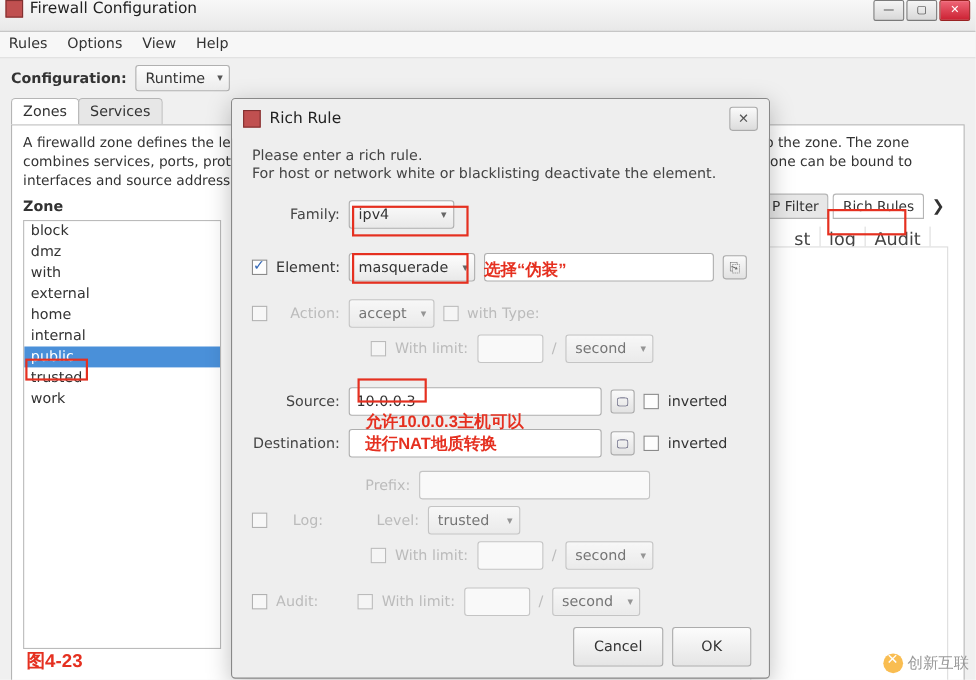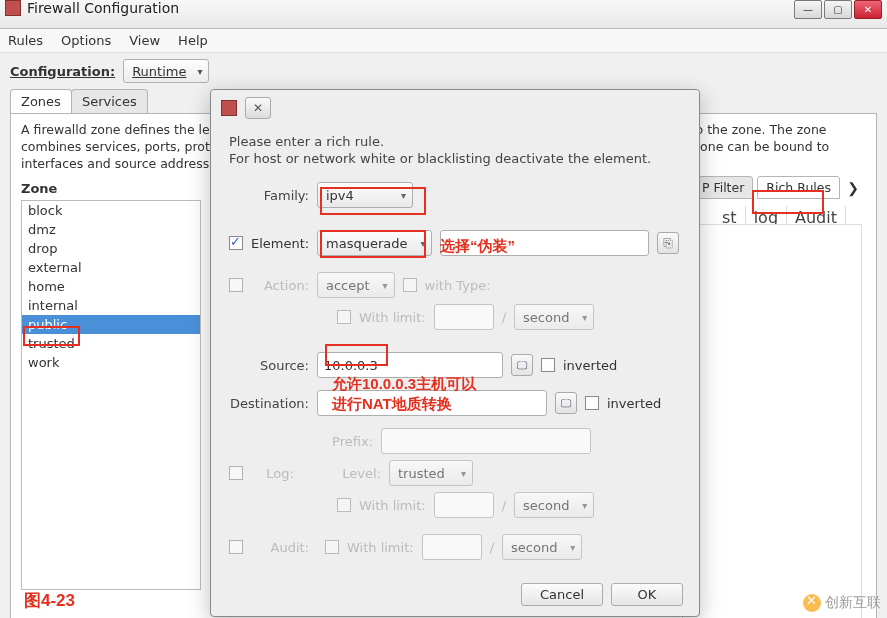--- a/index.html
+++ b/index.html
@@ -10,21 +10,21 @@
 .titlebar .app-icon { width: 16px; height: 16px; background: #c05050; border: 1px solid #803030; display: inline-block; }
 .title-text { font-size: 14px; color: #222; flex: 1; }
 .win-btns { display: flex; gap: 2px; }
 .win-btn { width: 28px; height: 19px; border: 1px solid #7a7a7a; border-radius: 2px; background: linear-gradient(#f5f5f5,#d8d8d8); display: flex; align-items: center; justify-content: center; font-size: 10px; }
 .win-btn.close { background: linear-gradient(#e67,#c23); color: #fff; border-color: #922; }
 
 
 .menubar { height: 24px; background: #f7f7f7; border-bottom: 1px solid #ddd; display: flex; align-items: center; padding: 0 8px; gap: 18px; font-size: 13px; }
 
 
-.config-row { padding: 6px 10px; display: flex; align-items: center; gap: 8px; text-decoration: underline; }
+.config-row { padding: 6px 10px; display: flex; align-items: center; gap: 8px; }
 .config-row label { font-weight: bold; }
 .combo { height: 24px; border: 1px solid #b0b0b0; border-radius: 3px; background: linear-gradient(#fdfdfd,#ececec); padding: 0 22px 0 8px; display: inline-flex; align-items: center; position: relative; font-size: 13px; }
 .combo::after { content: "▾"; position: absolute; right: 6px; color: #555; font-size: 10px; }
 
 
 .main-tabs { margin: 0 10px; display: flex; gap: 0; }
 .tab { padding: 4px 10px; border: 1px solid #b5b5b5; border-bottom: none; background: #e7e7e7; border-radius: 4px 4px 0 0; margin-right: -1px; font-size: 13px; }
 .tab.active { background: #fff; position: relative; z-index: 2; }
 
 .main-panel { margin: 0 10px 10px 10px; border: 1px solid #b5b5b5; background: #fff; padding: 8px 10px; height: 510px; position: relative; }
@@ -61,21 +61,21 @@
 .select { height: 26px; border: 1px solid #aeaeae; border-radius: 3px; background: linear-gradient(#fdfdfd,#e9e9e9); padding: 0 24px 0 8px; display: inline-flex; align-items: center; position: relative; min-width: 80px; }
 .select::after { content: "▾"; position: absolute; right: 6px; color: #666; font-size: 10px; }
 .input { height: 26px; border: 1px solid #aeaeae; border-radius: 3px; background: #fff; padding: 0 6px; display: inline-flex; align-items: center; }
 .disabled-text { color: #bbb !important; }
 .select.disabled, .input.disabled { opacity: .65; }
 .ip-btn { width: 22px; height: 22px; border: 1px solid #aaa; border-radius: 3px; background: linear-gradient(#fafafa,#e2e2e2); display: inline-flex; align-items: center; justify-content: center; font-size: 11px; color: #446; }
 
 .param-icon { width: 22px; height: 22px; border: 1px solid #aaa; border-radius: 3px; background: linear-gradient(#fafafa,#e2e2e2); display: inline-flex; align-items: center; justify-content: center; font-size: 12px; color: #666; }
 
 .dlg-btn-row { position: absolute; bottom: 10px; right: 16px; display: flex; gap: 8px; }
-.btn { height: 23px; padding: 0 18px; border: 1px solid #acacac; border-radius: 3px; background: linear-gradient(#fcfcfc,#e5e5e5); display: inline-flex; align-items: center; justify-content: center; font-size: 13px; min-width: 72px; }
+.btn { height: 36px; padding: 0 18px; border: 1px solid #acacac; border-radius: 3px; background: linear-gradient(#fcfcfc,#e5e5e5); display: inline-flex; align-items: center; justify-content: center; font-size: 13px; min-width: 72px; }
 
 
 .hl { position: absolute; border: 2.5px solid #e53020; z-index: 99; pointer-events: none; }
 .anno { position: absolute; color: #e53020; font-weight: bold; font-size: 15px; z-index: 99; font-family: "Microsoft YaHei","SimHei",sans-serif; line-height: 1.35; }
 
 .fig-label { position: absolute; left: 13px; bottom: 10px; color: #e53020; font-weight: bold; font-size: 17px; font-family: "Microsoft YaHei","SimHei",sans-serif; z-index: 40; }
 
 .watermark { position: absolute; right: 6px; bottom: 6px; font-size: 14px; color: #888; font-family: "Microsoft YaHei",sans-serif; display: flex; align-items: center; gap: 4px; opacity: .85; z-index: 200; }
 .watermark .wm-icon { width: 18px; height: 18px; border-radius: 50%; background: #f9b233; display: inline-block; position: relative; }
 .watermark .wm-icon::after { content: "✕"; position: absolute; left: 3px; top: -1px; color: #fff; font-size: 13px; font-weight: bold; }
@@ -111,21 +111,21 @@
   <div class="tab active">Zones</div>
   <div class="tab">Services</div>
 </div>
 
 <div class="main-panel">
   <div class="desc">A firewalld zone defines the level of trust for network connections, interfaces and source addresses bound to the zone. The zone combines services, ports, protocols, masquerading, port/packet forwarding, icmp filters and rich rules. The zone can be bound to interfaces and source addresses.</div>
   <div class="zone-label">Zone</div>
   <div class="zone-list" id="zone-list">
       <div>block</div>
       <div>dmz</div>
-      <div>drop</div>
+      <div>with</div>
       <div>external</div>
       <div>home</div>
       <div>internal</div>
       <div class="selected">public</div>
       <div>trusted</div>
       <div>work</div>
     </div>
 
   <div class="inner-tabs-row">
     <div class="inner-tab">P Filter</div>
@@ -138,20 +138,21 @@
     <div>Audit</div>
   </div>
   <div class="rich-col-area"></div>
 
   <div class="fig-label">图4-23</div>
 </div>
 
 <div class="dialog">
   <div class="dlg-title">
     <span class="icon"></span>
+    <span class="dlg-title-text">Rich Rule</span>
     <span class="dlg-close">✕</span>
   </div>
   <div class="dlg-body">
     <div class="dlg-p">Please enter a rich rule.</div>
     <div class="dlg-p">For host or network white or blacklisting deactivate the element.</div>
 
     <div class="form-row" style="margin-top:16px;">
       <span class="form-label">Family:</span>
       <span class="select" style="min-width:96px;">
           <span>ipv4</span>
@@ -183,21 +184,21 @@
       <span class="disabled-text">With limit:</span>
       <span class="input disabled" style="width:60px;"></span>
       <span class="disabled-text">/</span>
       <span class="select disabled" style="min-width:66px;">
           <span>second</span>
         </span>
     </div>
 
     <div class="form-row" style="margin-top:22px;">
       <span class="form-label">Source:</span>
-      <span class="input" style="width:186px;">
+      <span class="input" style="width:230px;">
           <span>10.0.0.3</span>
         </span>
       <span class="ip-btn">🖵</span>
       <span class="cb"></span>
       <span>inverted</span>
     </div>
 
     <div class="form-row" style="margin-top:12px;">
       <span class="form-label">Destination:</span>
       <span class="input" style="width:230px;"></span>
@@ -226,21 +227,21 @@
       <span class="disabled-text">With limit:</span>
       <span class="input disabled" style="width:60px;"></span>
       <span class="disabled-text">/</span>
       <span class="select disabled" style="min-width:66px;">
           <span>second</span>
         </span>
     </div>
 
     <div class="form-row" style="margin-top:16px;">
       <span class="cb" style="opacity:.6;"></span>
-      <span style="width:58px; text-align:right;" class="disabled-text">Audit:</span>
+      <span style="width:58px; text-align:left;" class="disabled-text">Audit:</span>
       <span class="cb" style="opacity:.5; margin-left:8px;"></span>
       <span class="disabled-text">With limit:</span>
       <span class="input disabled" style="width:60px;"></span>
       <span class="disabled-text">/</span>
       <span class="select disabled" style="min-width:66px;">
           <span>second</span>
         </span>
     </div>
   </div>
 

